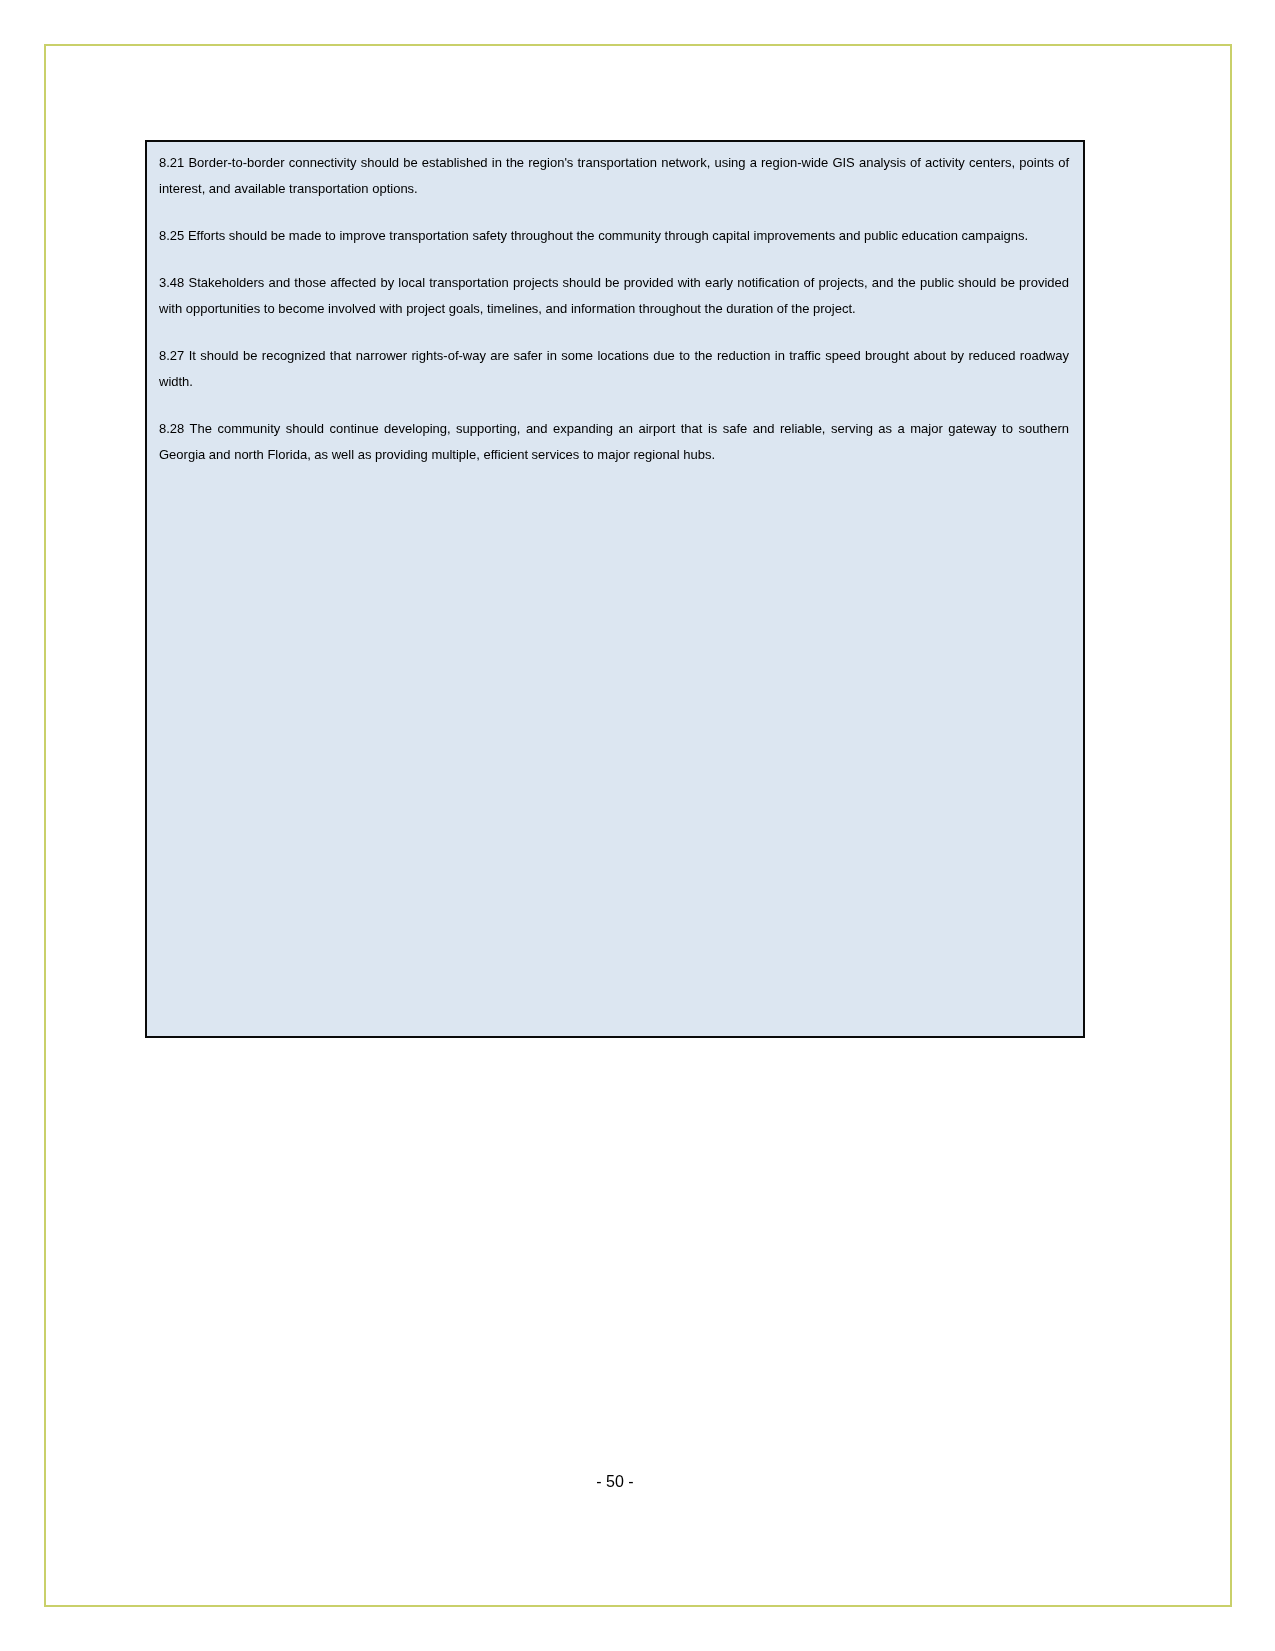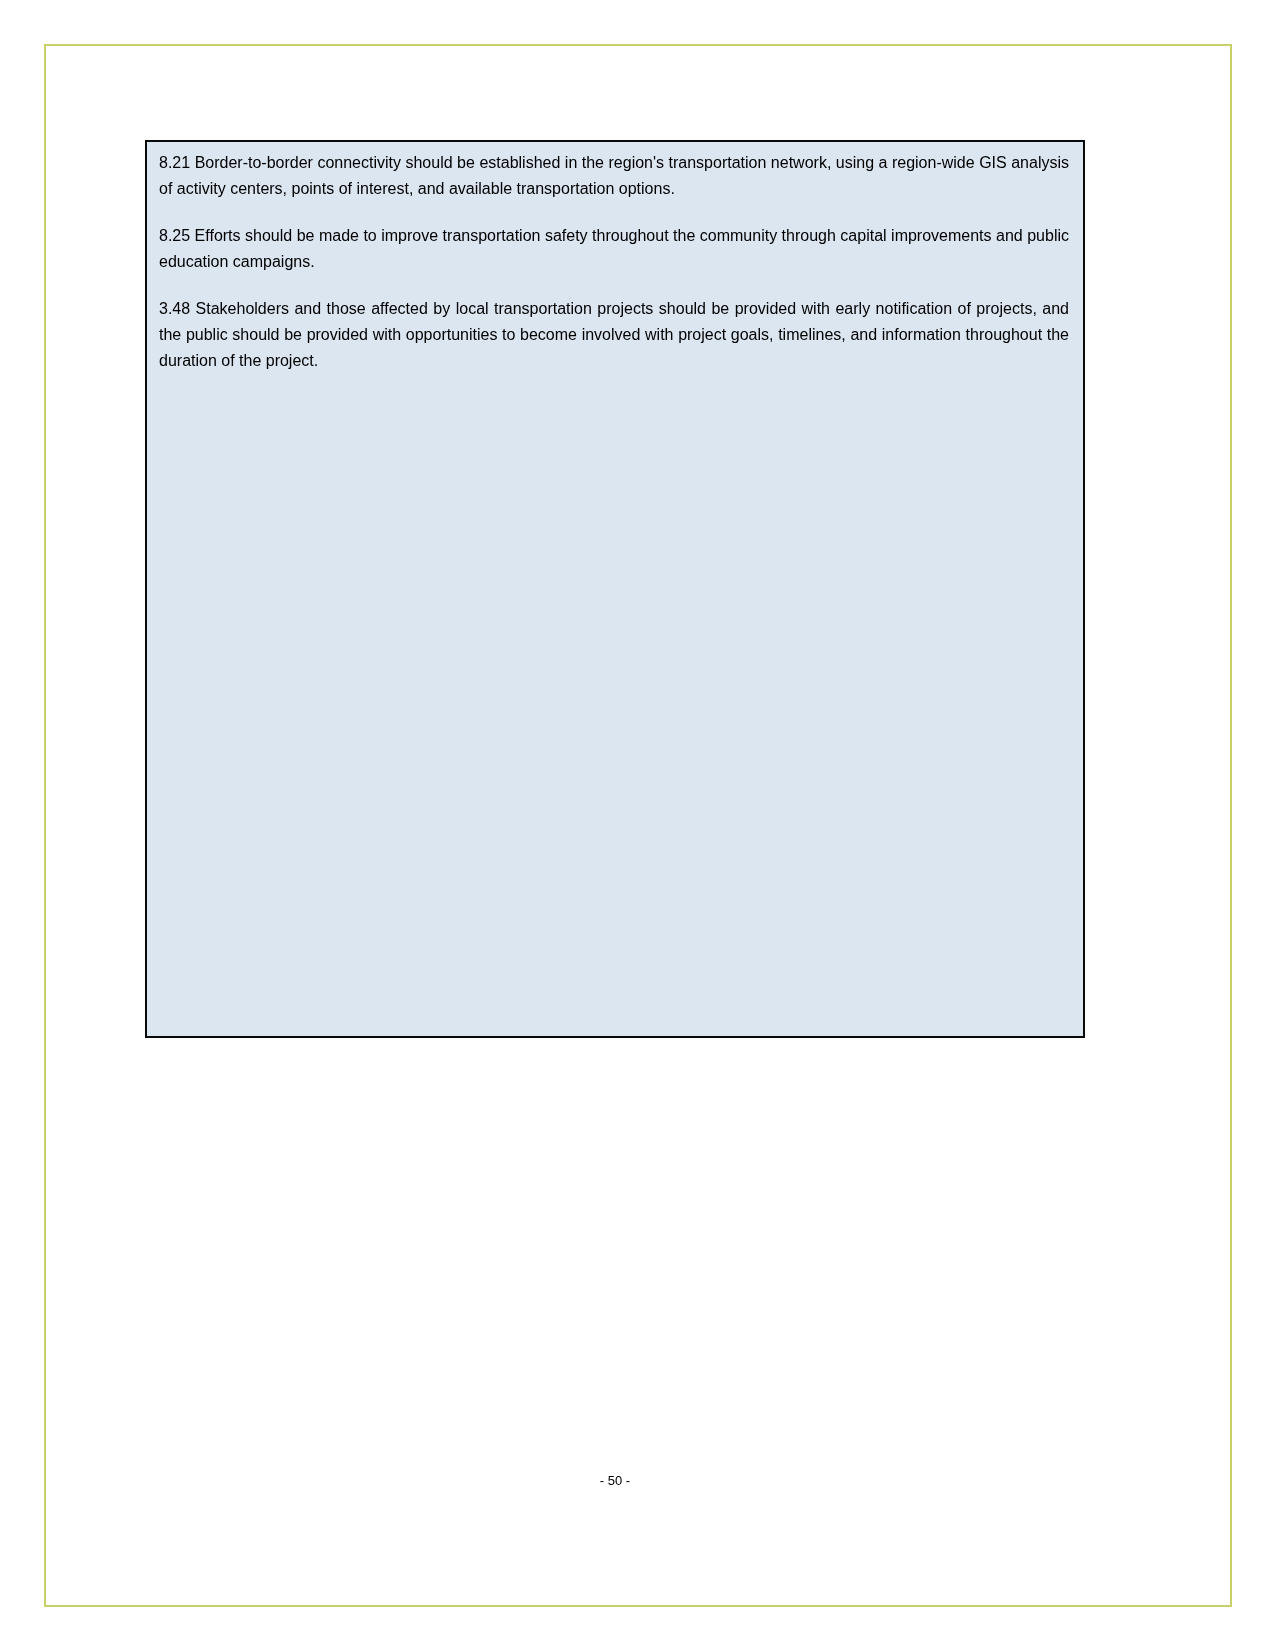--- a/index.html
+++ b/index.html
@@ -25,40 +25,42 @@
     left: 145px;
     top: 140px;
     width: 940px;
     height: 898px;
     background: #dce6f1;
     border: 2px solid #0a0a0a;
     padding: 8px 14px 8px 12px;
     overflow: hidden;
   }
   .content-box p {
-    font-size: 16px;
+    font-size: 13px;
     line-height: 26px;
     text-align: justify;
     margin-bottom: 21px;
     color: #000000;
   }
   .page-number {
     position: absolute;
     left: 145px;
     top: 1473px;
     width: 940px;
     text-align: center;
-    font-size: 13px;
+    font-size: 16px;
     color: #000000;
   }
 </style>
 </head>
 <body>
 
 <div class="page-frame"></div>
 
 <div class="content-box">
   <p>8.21 Border-to-border connectivity should be established in the region's transportation network, using a region-wide GIS analysis of activity centers, points of interest, and available transportation options.</p>
   <p>8.25 Efforts should be made to improve transportation safety throughout the community through capital improvements and public education campaigns.</p>
   <p>3.48 Stakeholders and those affected by local transportation projects should be provided with early notification of projects, and the public should be provided with opportunities to become involved with project goals, timelines, and information throughout the duration of the project.</p>
+  <p>8.27 It should be recognized that narrower rights-of-way are safer in some locations due to the reduction in traffic speed brought about by reduced roadway width.</p>
+  <p>8.28 The community should continue developing, supporting, and expanding an airport that is safe and reliable, serving as a major gateway to southern Georgia and north Florida, as well as providing multiple, efficient services to major regional hubs.</p>
 </div>
 
 <div class="page-number">- 50 -</div>
 
 </body></html>

